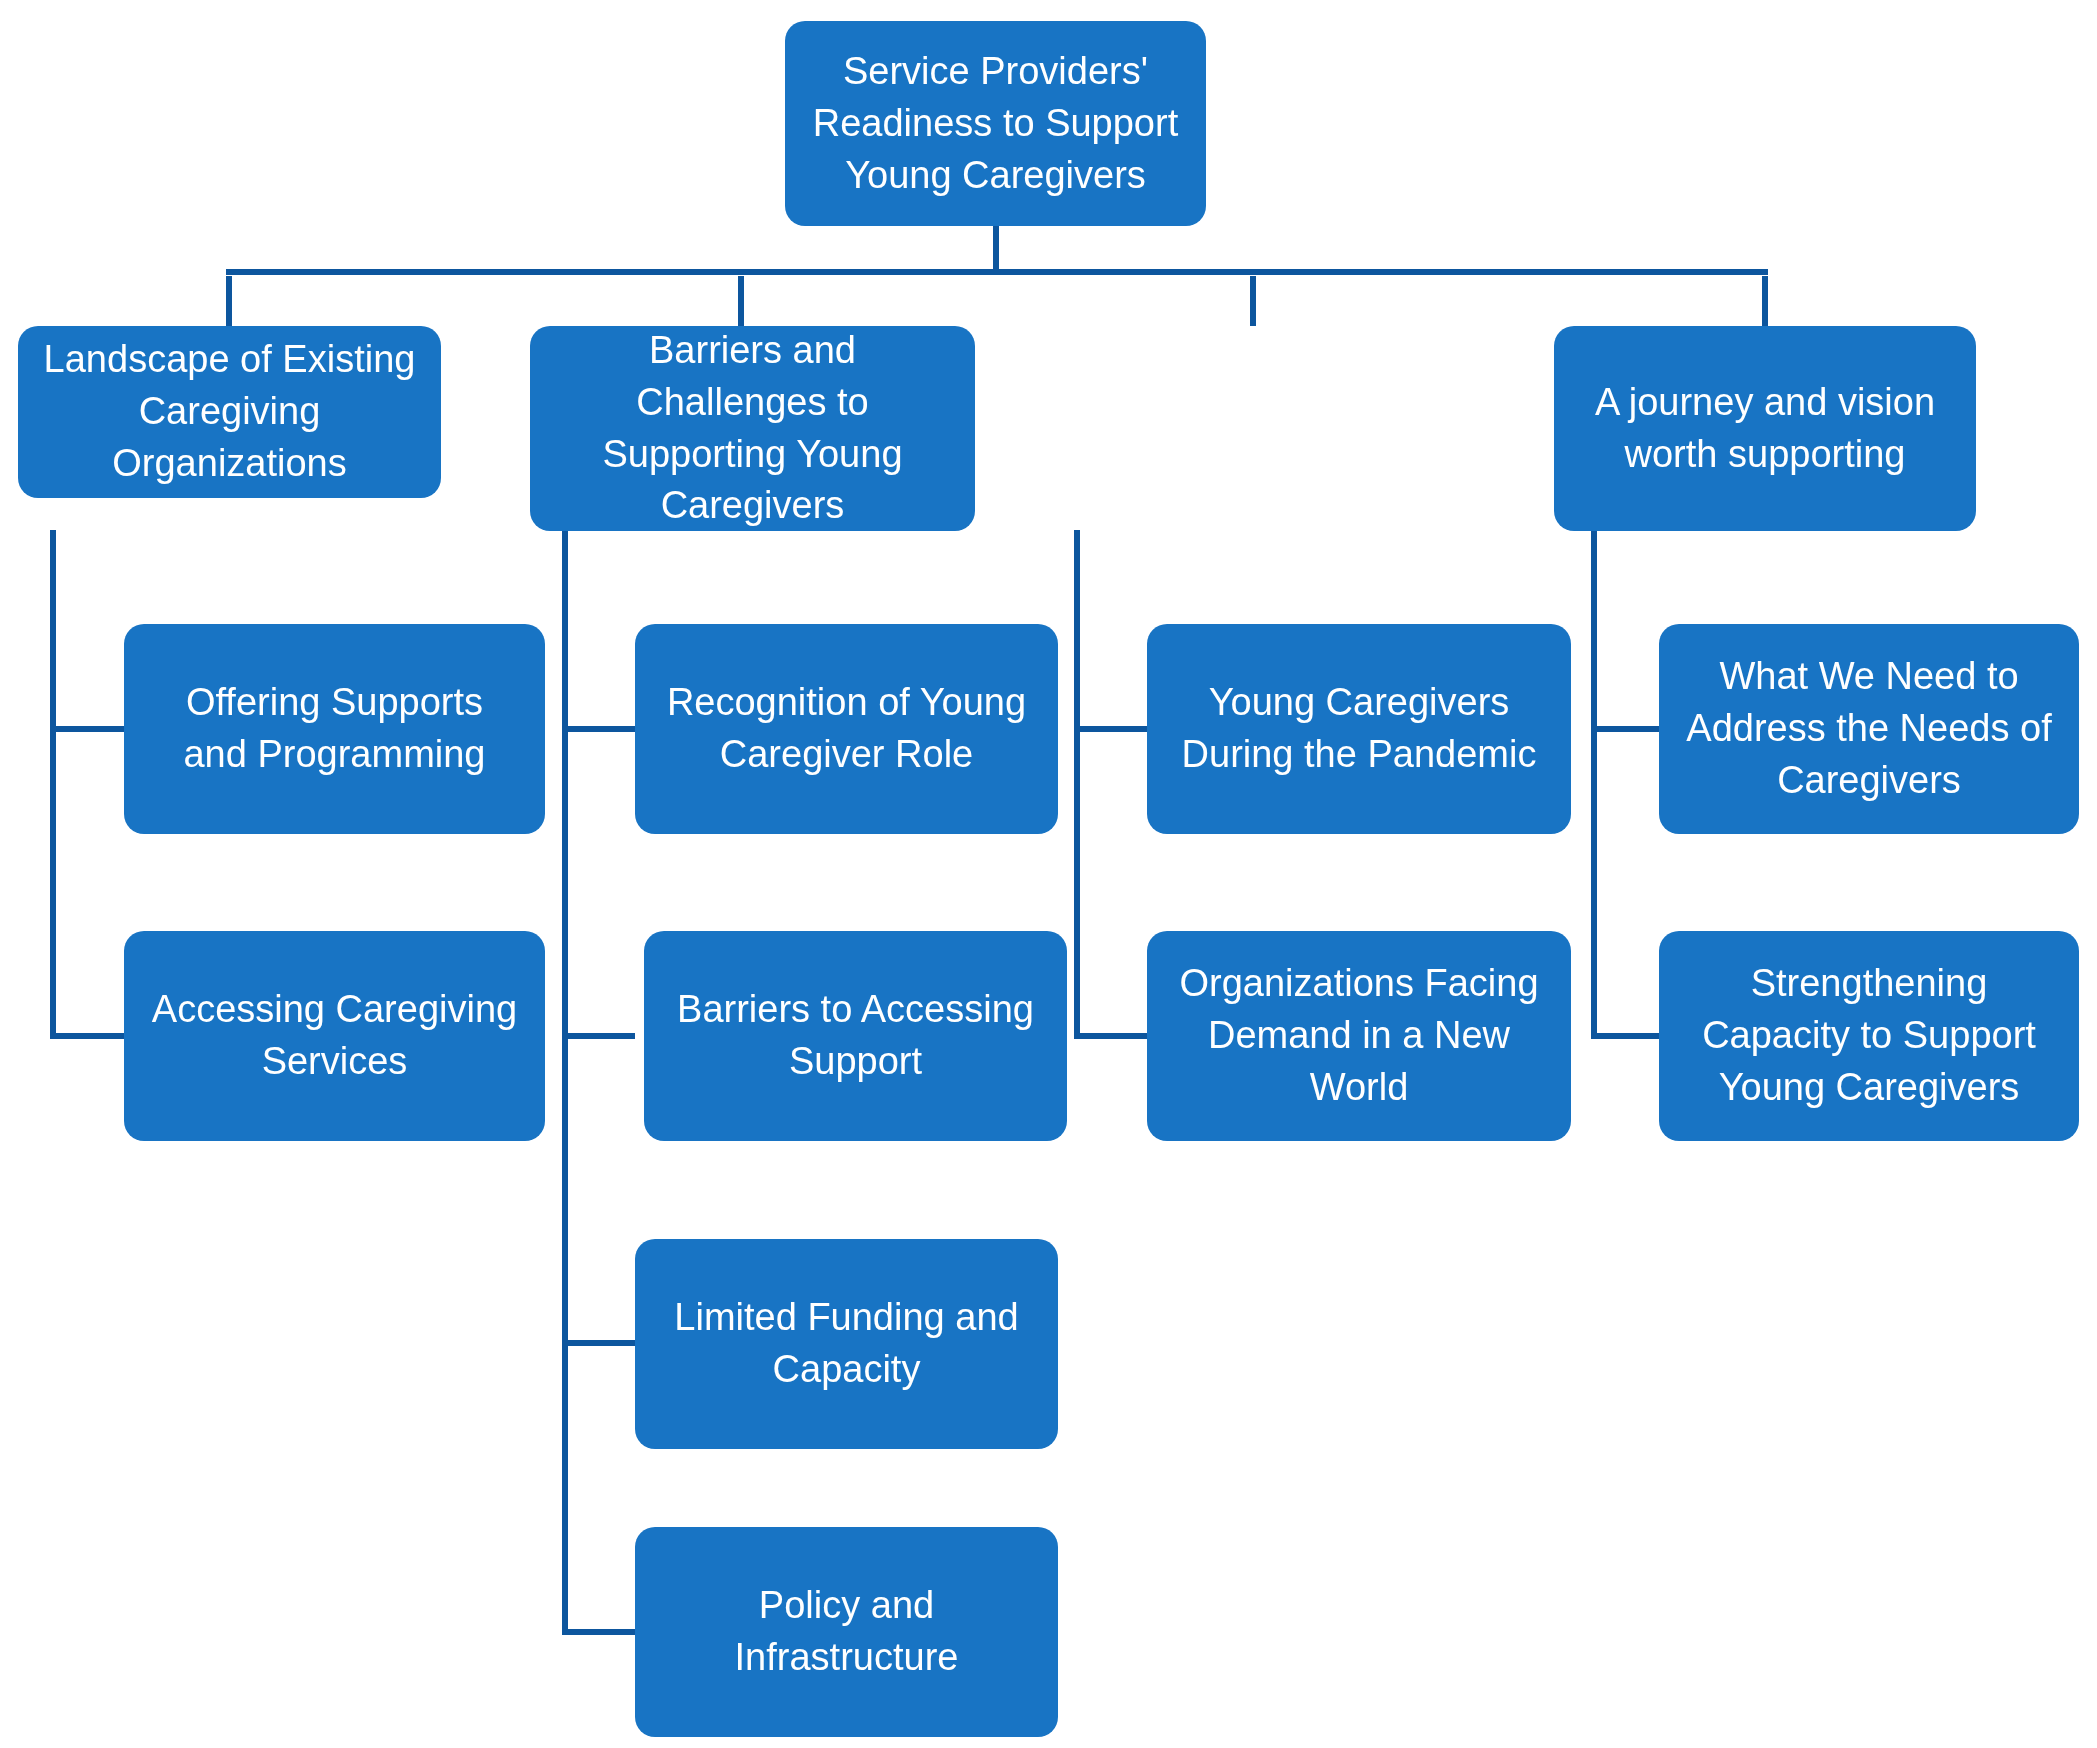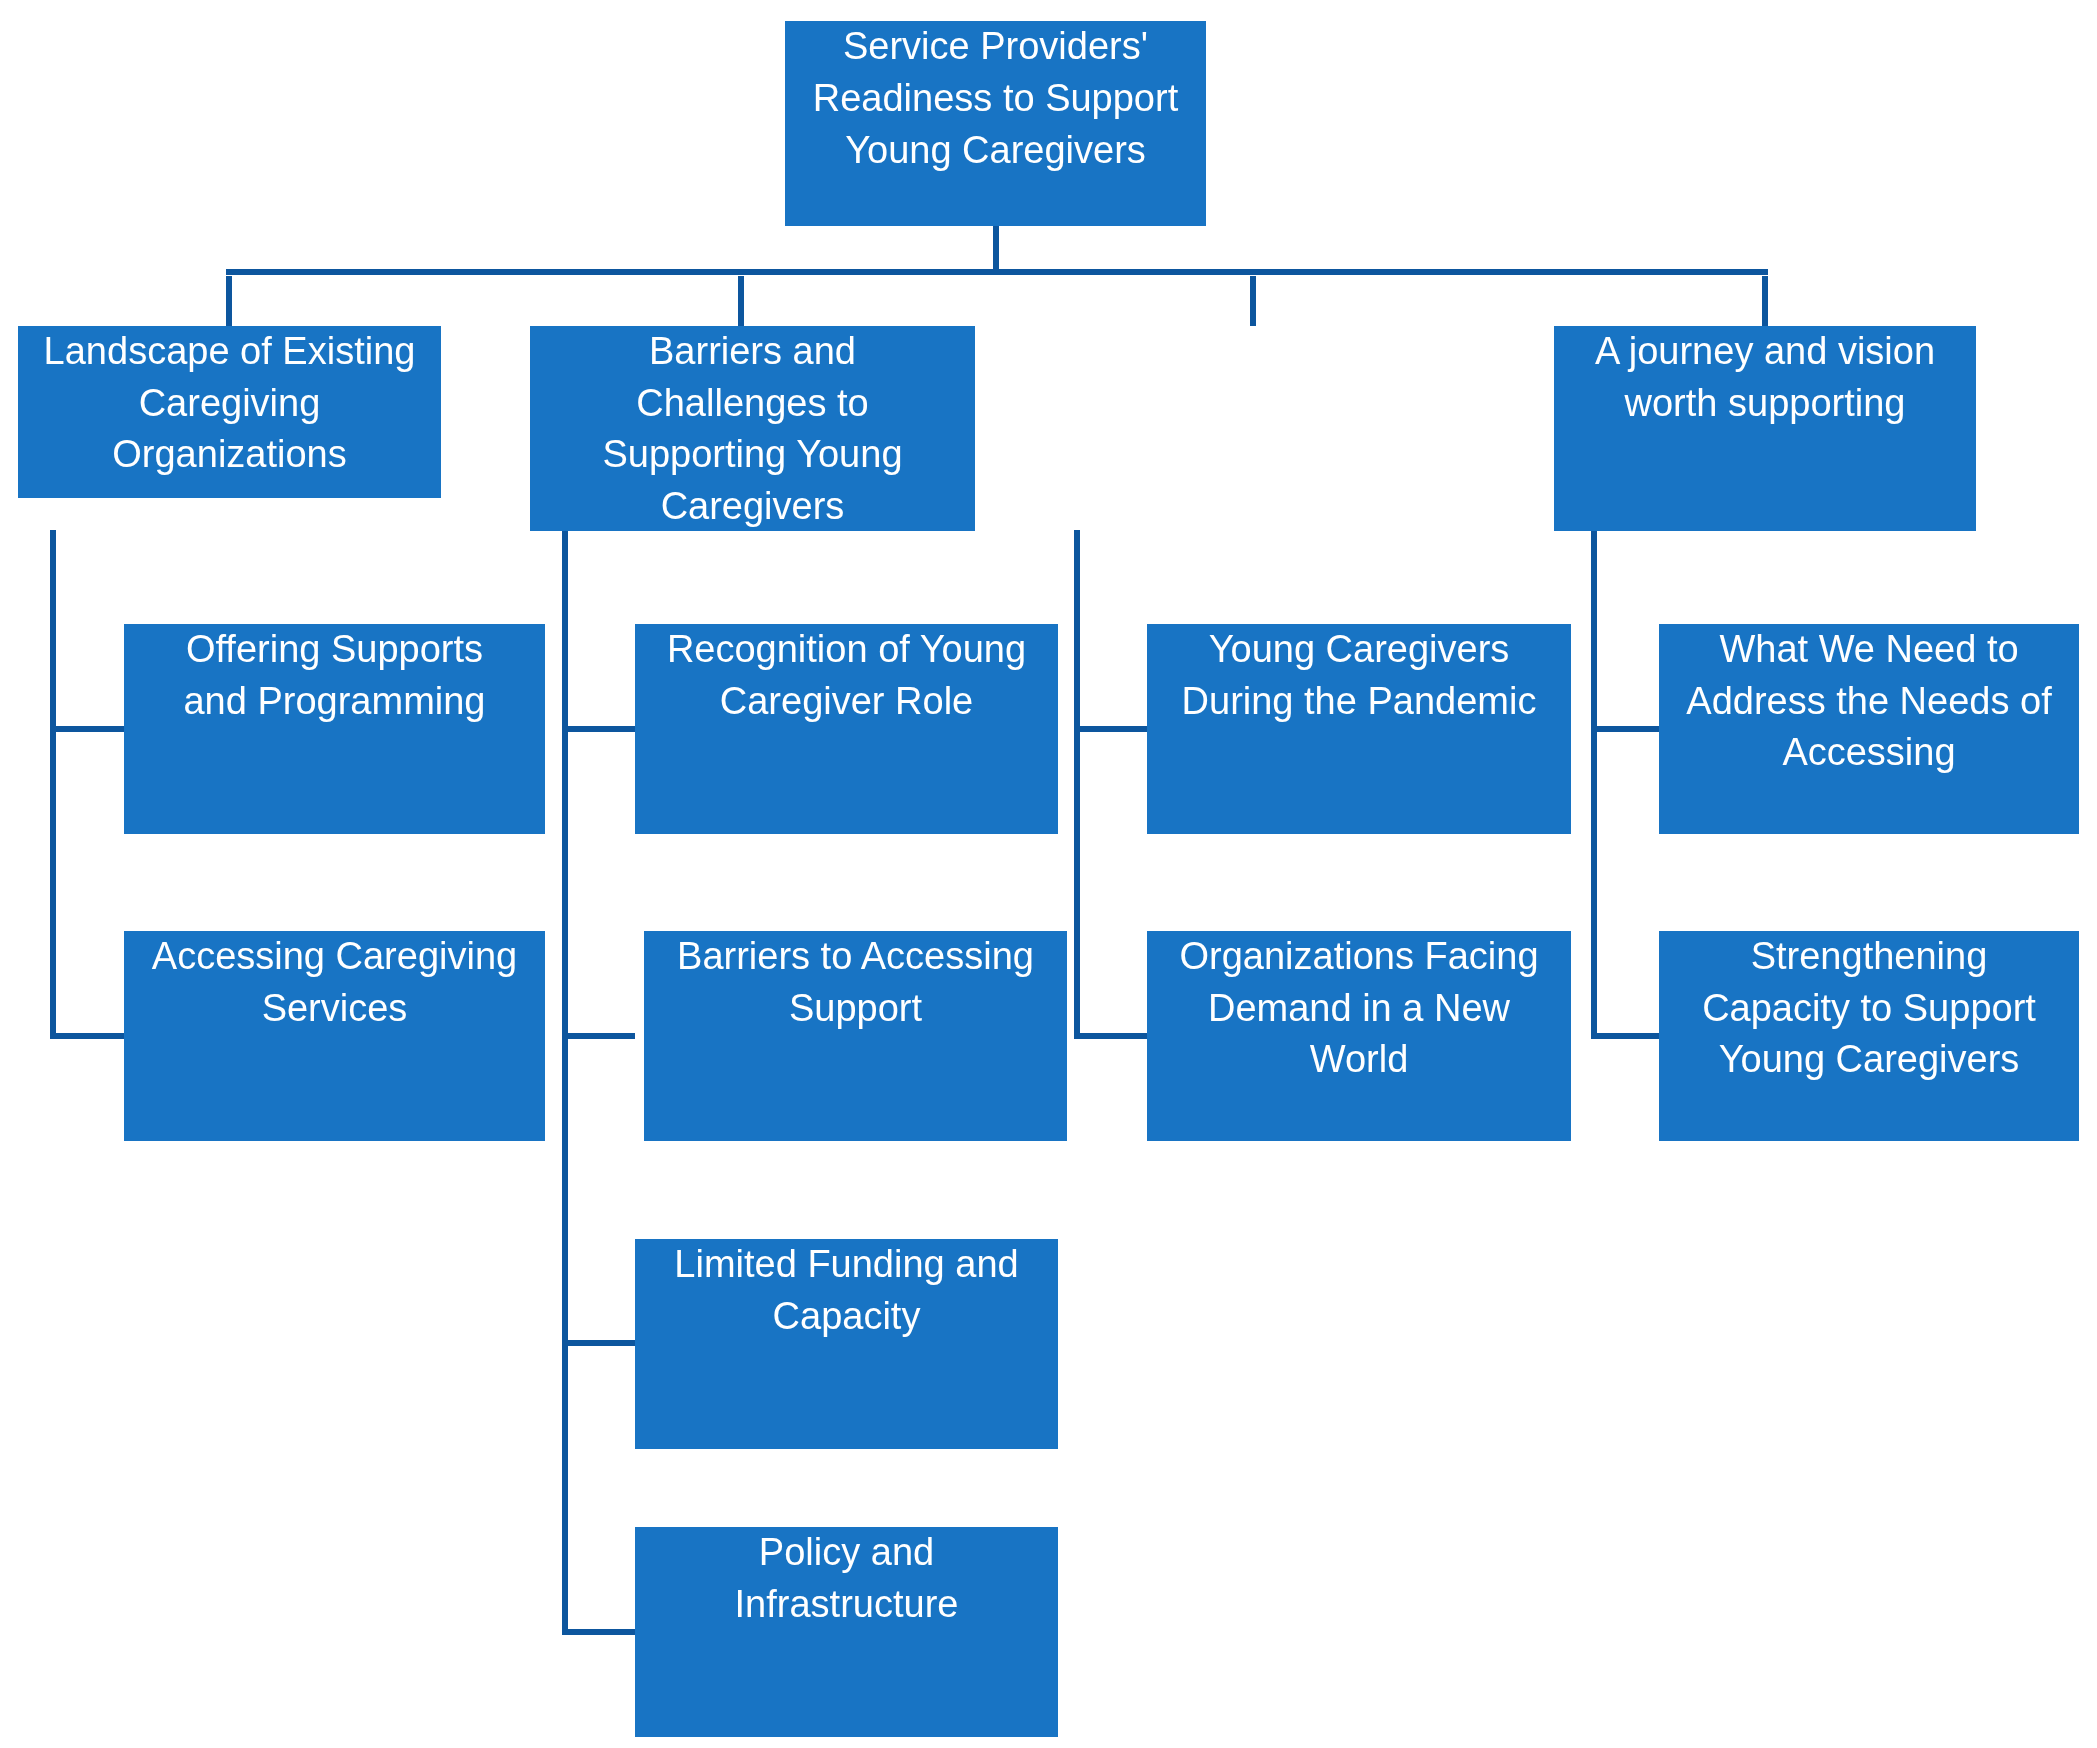--- a/index.html
+++ b/index.html
@@ -16,23 +16,24 @@
     width:2097px;
     height:1748px;
     background:var(--page-bg);
     overflow:hidden;
   }
   .node{
     position:absolute;
     background:var(--box-fill);
     color:var(--text-color);
     display:flex;
-    align-items:flex-start;
+    align-items:center;
     justify-content:center;
     text-align:center;
+    border-radius:20px;
   }
   .node-label{
     white-space:pre-line;
     font-size:38px;
     line-height:1.36;
     font-weight:400;
   }
   .conn{
     position:absolute;
     background:var(--connector);
@@ -161,21 +162,21 @@
   </div>
   <div class="node n-g3b">
     <span class="node-label">Organizations Facing
 Demand in a New
 World</span>
   </div>
 
   <div class="node n-g4a">
     <span class="node-label">What We Need to
 Address the Needs of
-Accessing</span>
+Caregivers</span>
   </div>
   <div class="node n-g4b">
     <span class="node-label">Strengthening
 Capacity to Support
 Young Caregivers</span>
   </div>
 
 </div>
 
 

